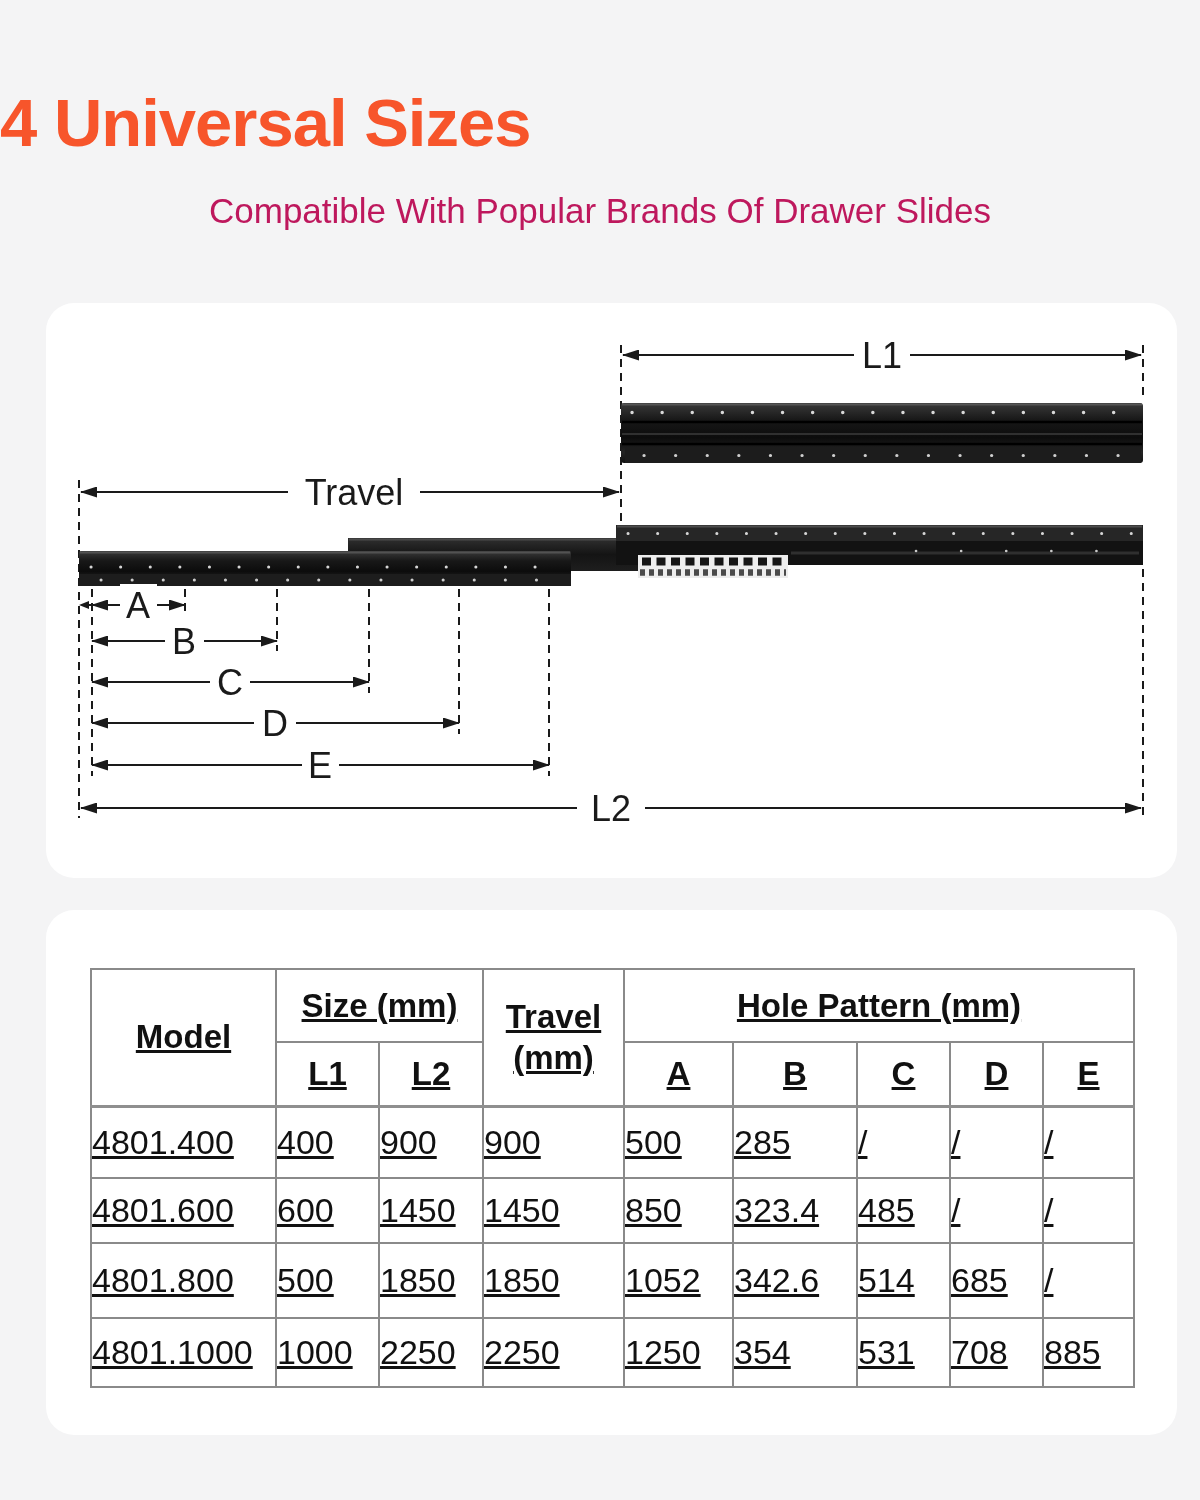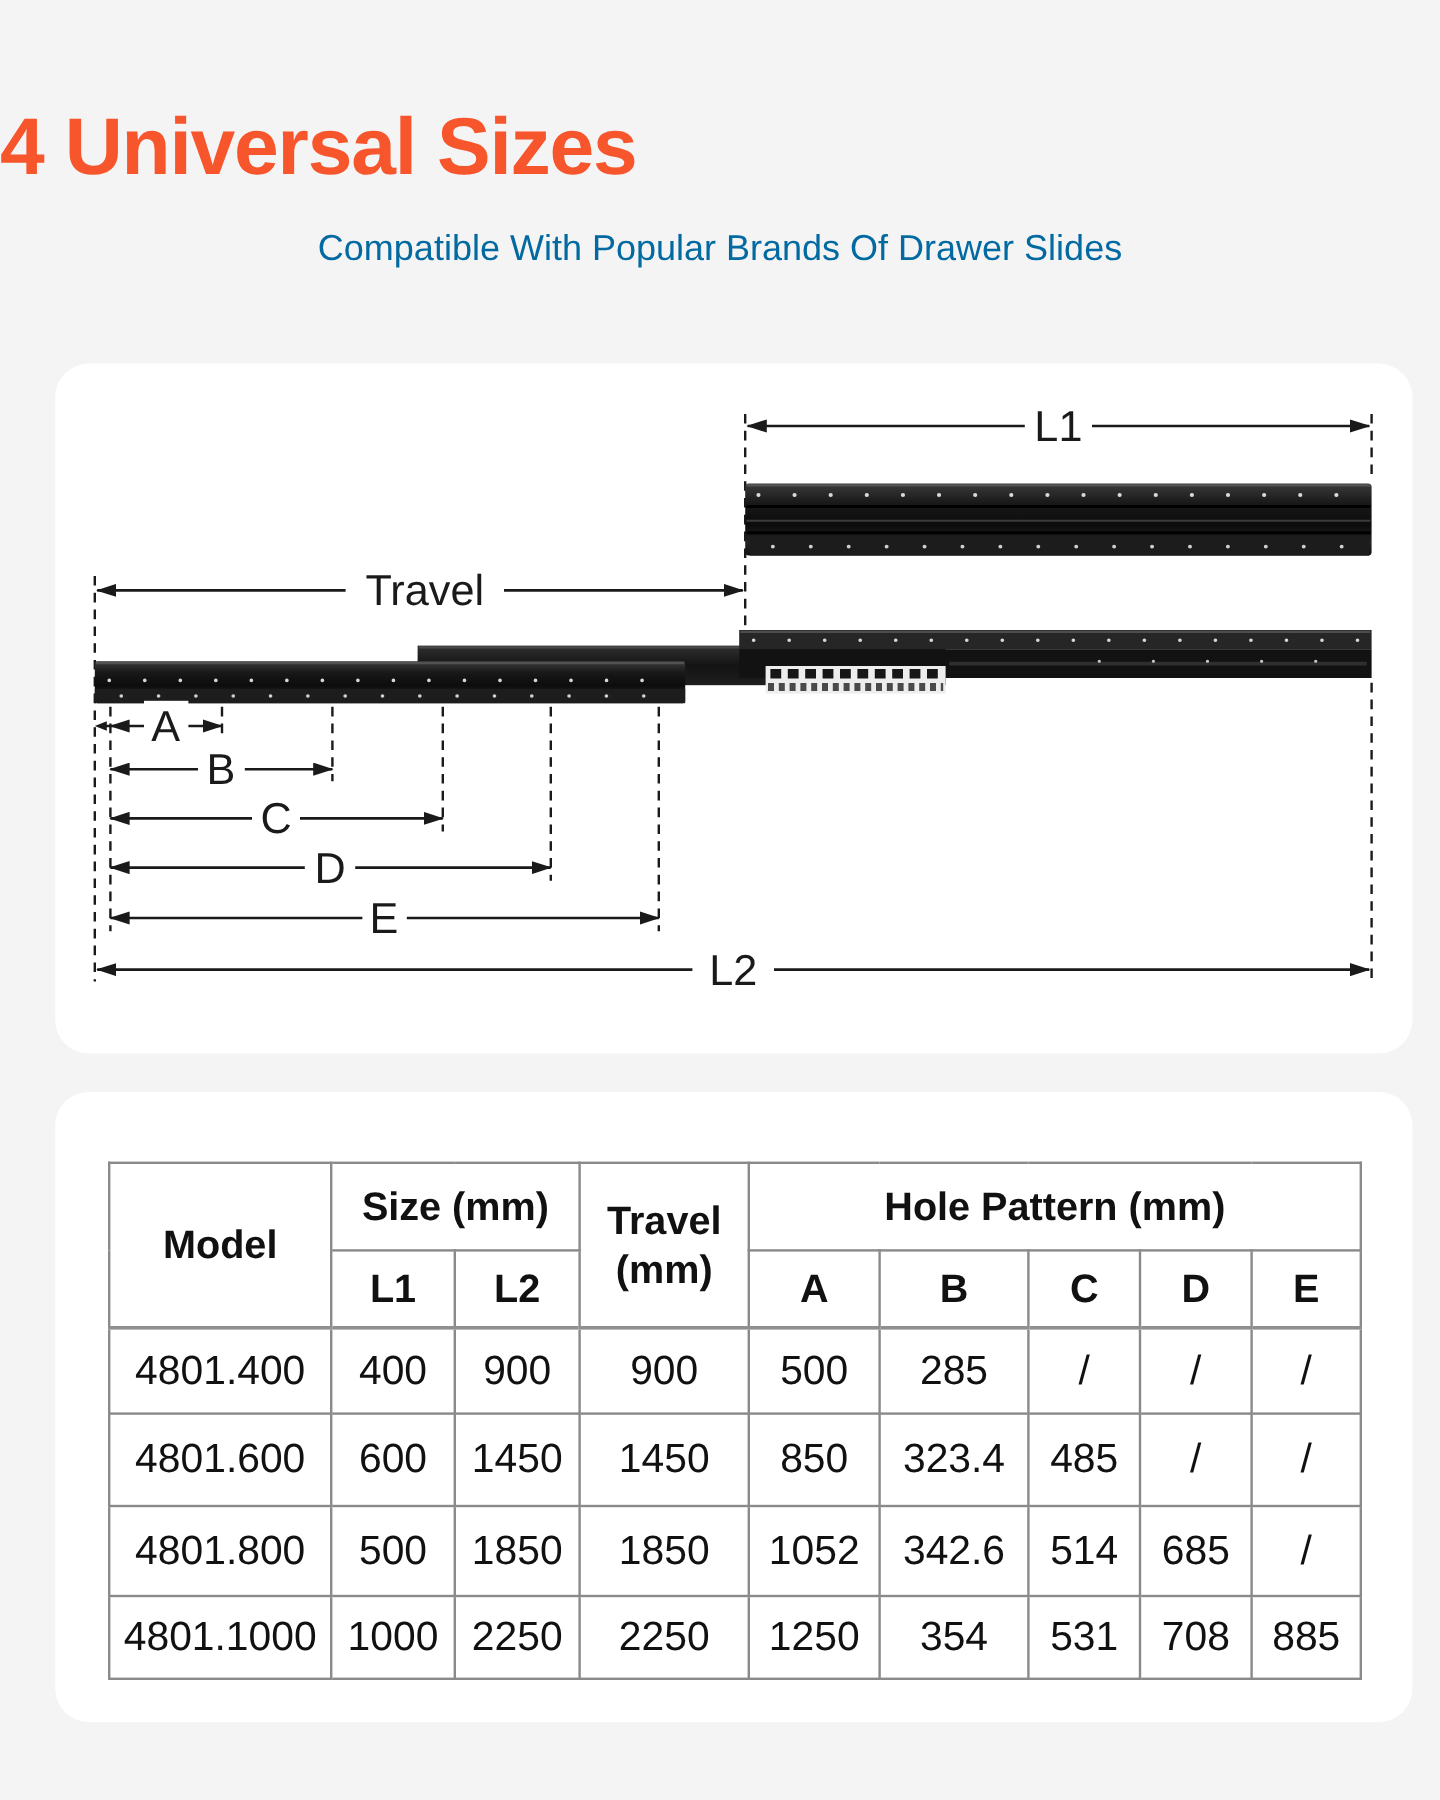--- a/index.html
+++ b/index.html
@@ -9,46 +9,46 @@
     background:#f4f4f5; overflow:hidden;
     font-family:"Liberation Sans", sans-serif; color:#141414;
   }
   .page-title {
     position:absolute; top:84px; left:0; width:100%;
     text-align:left; font-size:67px; font-weight:800; letter-spacing:-1px;
     color:#F7552B;
   }
   .page-subtitle {
     position:absolute; top:191px; left:0; width:100%;
-    text-align:center; font-size:30px; font-weight:400; color:#0369a1;
+    text-align:center; font-size:35px; font-weight:400; color:#be185d;
   }
   .panel {
     position:absolute; left:46px; width:1131px;
     background:#ffffff; border-radius:28px;
   }
   .diagram-panel { top:303px; height:575px; }
   .table-panel   { top:910px; height:525px; }
   .diagram-svg { position:absolute; top:0; left:0; }
 
   table.spec {
     position:absolute; left:44px; top:58px;
     border-collapse:collapse; table-layout:fixed; width:1043px;
-    text-align:center; color:#111;
+    color:#111;text-decoration:underline;
   }
   table.spec th, table.spec td {
     border:2px solid #8a8a8a; padding:0; vertical-align:middle;
   }
   table.spec { border:2px solid #6a6a6a; }
   table.spec th { font-size:33px; font-weight:700; }
   table.spec td { font-size:34px; font-weight:400;border-radius:31px; }
   thead tr.h1 th { height:73px; }
   thead tr.h2 th { height:64px; }
   thead tr.h2 th, thead th.span-rows { border-bottom:3px solid #8f8f8f; }
   tbody tr:nth-child(1) td { height:72px; }
-  tbody tr:nth-child(2) td { height:77px; }
+  tbody tr:nth-child(2) td { height:65px; }
   tbody tr:nth-child(3) td { height:75px; }
   tbody tr:nth-child(4) td { height:69px; }
   .mm-line { display:block; line-height:1.25; }
 
   svg text {
     font-family:"Liberation Sans", sans-serif;
     font-size:36px; fill:#1a1a1a;
     text-anchor:middle; dominant-baseline:central;
   }
 </style>

